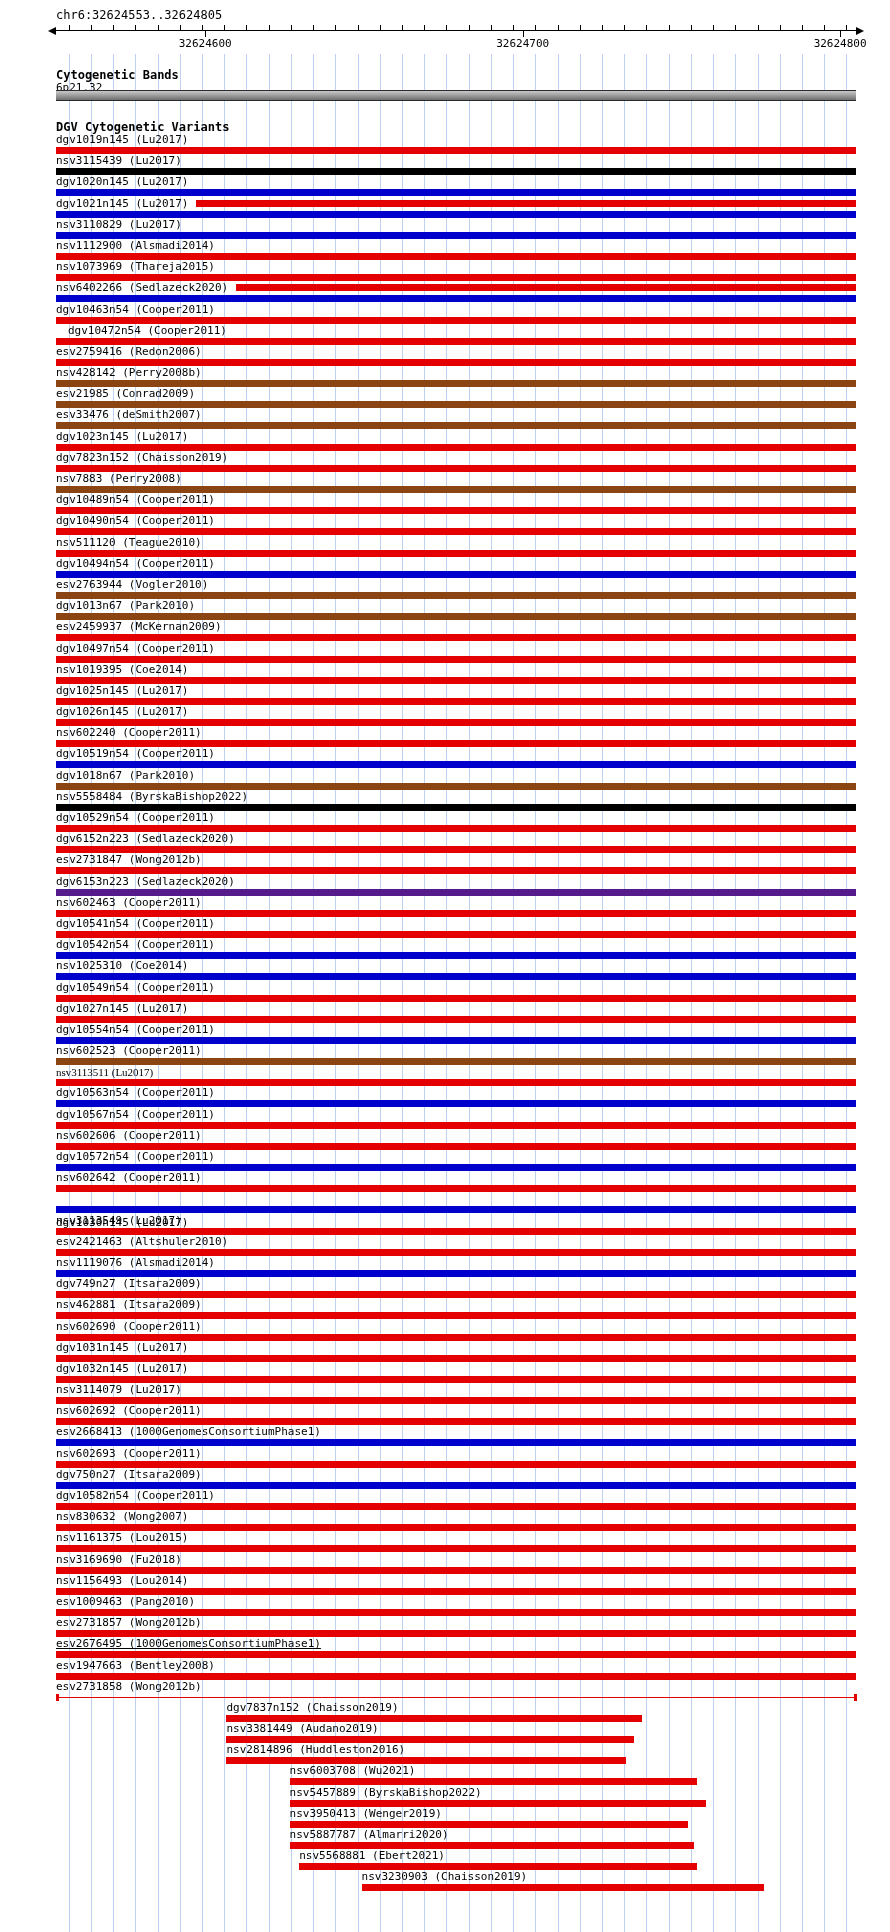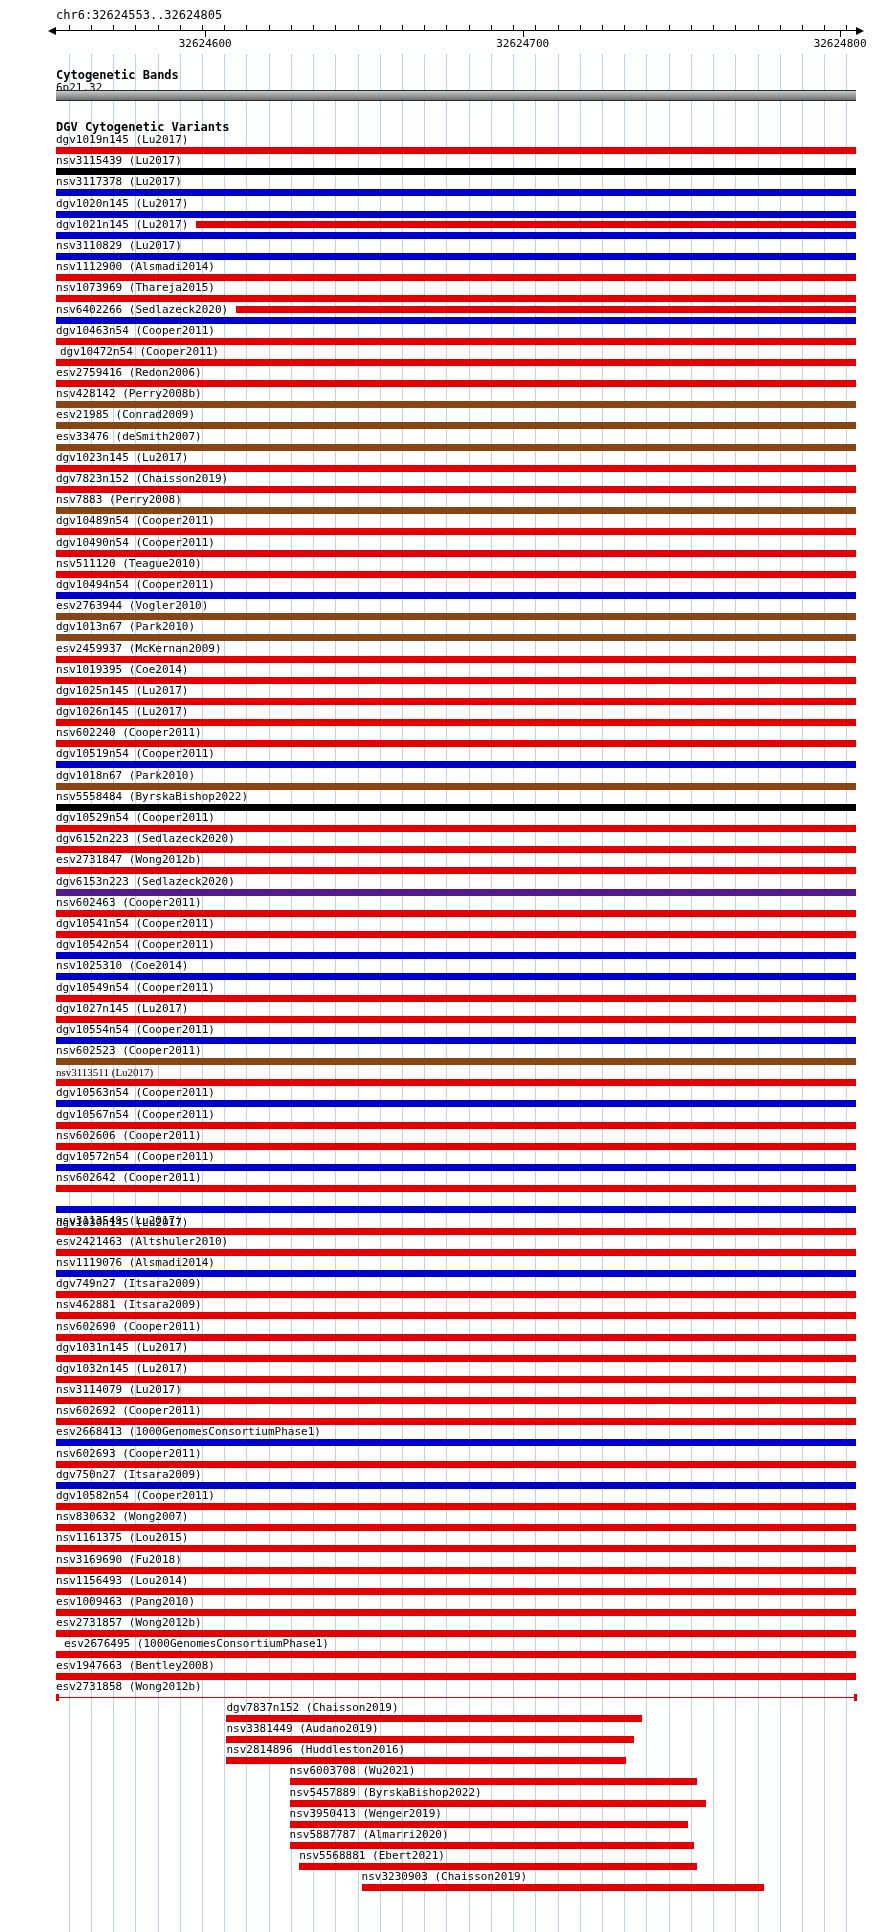--- a/index.html
+++ b/index.html
@@ -129,24 +129,20 @@
   <div id="rows">
       <div class="row">
         <div class="vlabel" style="left: 0px;">dgv1019n145 (Lu2017)</div>
         <div class="vbar" style="left: 0px; width: 800px; background: rgb(228, 0, 0);"></div>
       </div>
       <div class="row">
         <div class="vlabel" style="left: 0px;">nsv3115439 (Lu2017)</div>
         <div class="vbar" style="left: 0px; width: 800px; background: rgb(0, 0, 0);"></div>
       </div>
       <div class="row">
-        <div class="vlabel" style="left: 0px;">nsv3117378 (Lu2017)</div>
-        <div class="vbar" style="left: 0px; width: 800px; background: rgb(0, 0, 204);"></div>
-      </div>
-      <div class="row">
         <div class="vlabel" style="left: 0px;">dgv1020n145 (Lu2017)</div>
         <div class="vbar" style="left: 0px; width: 800px; background: rgb(0, 0, 204);"></div>
       </div>
       <div class="row">
         <div class="vlabel" style="left: 0px;">dgv1021n145 (Lu2017)</div>
         <div class="vbar" style="left: 0px; width: 800px; background: rgb(0, 0, 204);"></div>
         <div class="voverlay" style="left: 140px; width: 660px; background: rgb(228, 0, 0);"></div>
       </div>
       <div class="row">
         <div class="vlabel" style="left: 0px;">nsv3110829 (Lu2017)</div>
@@ -163,21 +159,21 @@
       <div class="row">
         <div class="vlabel" style="left: 0px;">nsv6402266 (Sedlazeck2020)</div>
         <div class="vbar" style="left: 0px; width: 800px; background: rgb(0, 0, 204);"></div>
         <div class="voverlay" style="left: 180px; width: 620px; background: rgb(228, 0, 0);"></div>
       </div>
       <div class="row">
         <div class="vlabel" style="left: 0px;">dgv10463n54 (Cooper2011)</div>
         <div class="vbar" style="left: 0px; width: 800px; background: rgb(228, 0, 0);"></div>
       </div>
       <div class="row">
-        <div class="vlabel" style="left: 4px; text-align: center;">dgv10472n54 (Cooper2011)</div>
+        <div class="vlabel" style="left: 12px; text-align: center;">dgv10472n54 (Cooper2011)</div>
         <div class="vbar" style="left: 0px; width: 800px; background: rgb(228, 0, 0);"></div>
       </div>
       <div class="row">
         <div class="vlabel" style="left: 0px;">esv2759416 (Redon2006)</div>
         <div class="vbar" style="left: 0px; width: 800px; background: rgb(228, 0, 0);"></div>
       </div>
       <div class="row">
         <div class="vlabel" style="left: 0px;">nsv428142 (Perry2008b)</div>
         <div class="vbar" style="left: 0px; width: 800px; background: rgb(139, 69, 19);"></div>
       </div>
@@ -220,20 +216,24 @@
       <div class="row">
         <div class="vlabel" style="left: 0px;">esv2763944 (Vogler2010)</div>
         <div class="vbar" style="left: 0px; width: 800px; background: rgb(139, 69, 19);"></div>
       </div>
       <div class="row">
         <div class="vlabel" style="left: 0px;">dgv1013n67 (Park2010)</div>
         <div class="vbar" style="left: 0px; width: 800px; background: rgb(139, 69, 19);"></div>
       </div>
       <div class="row">
         <div class="vlabel" style="left: 0px;">esv2459937 (McKernan2009)</div>
+        <div class="vbar" style="left: 0px; width: 800px; background: rgb(228, 0, 0);"></div>
+      </div>
+      <div class="row">
+        <div class="vlabel" style="left: 0px;">dgv10497n54 (Cooper2011)</div>
         <div class="vbar" style="left: 0px; width: 800px; background: rgb(228, 0, 0);"></div>
       </div>
       <div class="row">
         <div class="vlabel" style="left: 0px;">nsv1019395 (Coe2014)</div>
         <div class="vbar" style="left: 0px; width: 800px; background: rgb(228, 0, 0);"></div>
       </div>
       <div class="row">
         <div class="vlabel" style="left: 0px;">dgv1025n145 (Lu2017)</div>
         <div class="vbar" style="left: 0px; width: 800px; background: rgb(228, 0, 0);"></div>
       </div>
@@ -407,21 +407,21 @@
       </div>
       <div class="row">
         <div class="vlabel" style="left: 0px;">esv1009463 (Pang2010)</div>
         <div class="vbar" style="left: 0px; width: 800px; background: rgb(228, 0, 0);"></div>
       </div>
       <div class="row">
         <div class="vlabel" style="left: 0px;">esv2731857 (Wong2012b)</div>
         <div class="vbar" style="left: 0px; width: 800px; background: rgb(228, 0, 0);"></div>
       </div>
       <div class="row">
-        <div class="vlabel" style="left: 8px;">esv2676495 (1000GenomesConsortiumPhase1)</div>
+        <div class="vlabel" style="left: 0px; text-decoration: underline;">esv2676495 (1000GenomesConsortiumPhase1)</div>
         <div class="vbar" style="left: 0px; width: 800px; background: rgb(228, 0, 0);"></div>
       </div>
       <div class="row">
         <div class="vlabel" style="left: 0px;">esv1947663 (Bentley2008)</div>
         <div class="vbar" style="left: 0px; width: 800px; background: rgb(228, 0, 0);"></div>
       </div>
       <div class="row">
         <div class="vlabel" style="left: 0px;">esv2731858 (Wong2012b)</div>
         <div class="vline" style="left: 0px; width: 800px; background: rgb(228, 0, 0);"></div>
         <div class="vcap" style="left: 0px; background: rgb(228, 0, 0);"></div>

